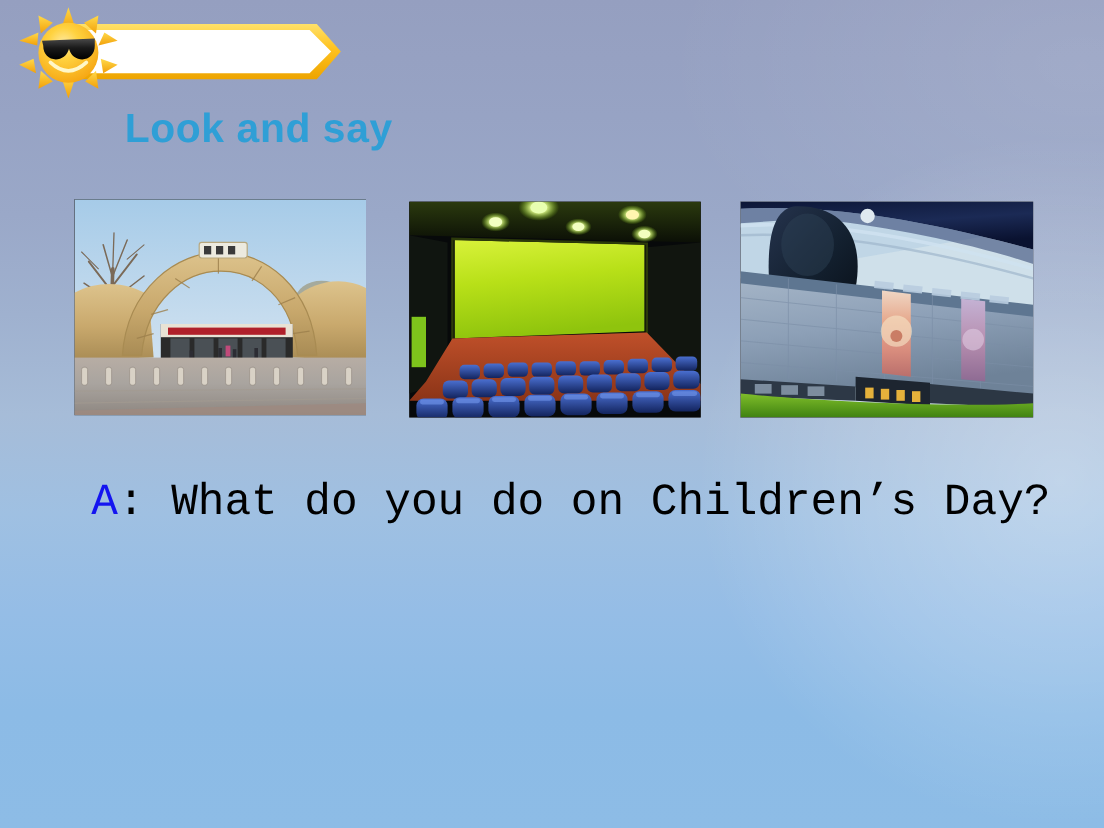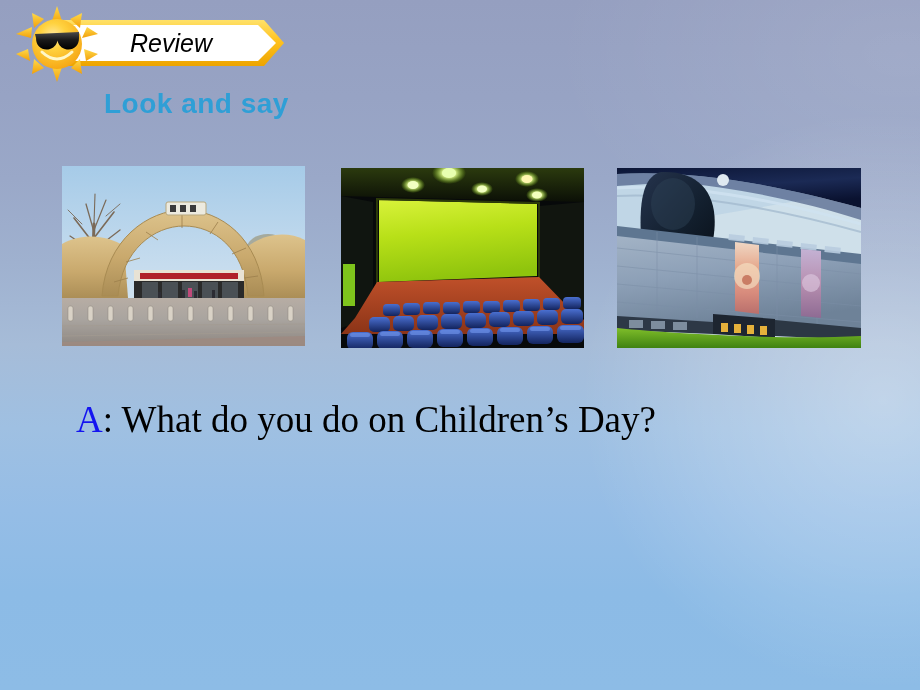--- a/index.html
+++ b/index.html
@@ -68,21 +68,21 @@
     color: #000;
     font-family: "Liberation Sans", sans-serif;
     letter-spacing: 0px;
   }
 
   
   .heading {
     position: absolute;
     left: 104px;
     top: 88px;
-    font-size: 28px;
+    font-size: 34px;
     font-weight: bold;
     color: #2f9fd6;
     letter-spacing: 0.5px;
     z-index: 5;
   }
 
   
   .photos {
     position: absolute;
     left: 62px;
@@ -103,21 +103,21 @@
   .photo.p3 { left: 555px; width: 244px; top: 2px;  height: 180px; }
   .photo svg { display:block; width: 100%; height: 100%; }
 
   
   .line {
     position: absolute;
     font-size: 37px;
     color: #000000;
     white-space: nowrap;
     z-index: 5;
-    font-family: Liberation Serif, serif;
+    font-family: Liberation Mono, monospace;
   }
   .line.l1 { left: 76px; top: 398px; }
   .line.l2 { left: 76px; top: 478px; }
   .speaker-a { color: #1414f0; }
   .speaker-b { color: #f50b0b; }
 </style>
 </head>
 <body>
 
 <div id="slide">
@@ -165,21 +165,20 @@
 
       <circle cx="49" cy="40" r="25" fill="url(#sunBody)"></circle>
 
       <g>
         <path d="M27,30 L71,28 L71,34 C71,43 64,47 57,45 C52,43.5 50,39 49.5,36.5
                  C49,39 47,43.5 42,45 C35,47 28,43 28,34 Z" fill="url(#glassGrad)"></path>
       </g>
 
       <path d="M34,48 Q49,62 64,48" stroke="#fff7c8" stroke-width="3" fill="none" stroke-linecap="round"></path>
     </svg>
-    <div class="banner-label">Review</div>
   </div>
 
   <div class="heading">Look and say</div>
 
   <div class="photos">
 
     <div class="photo p1">
       <svg viewBox="0 0 243 180" preserveAspectRatio="none">
         <defs>
           <linearGradient id="zooSky" x1="0" y1="0" x2="0" y2="1">

